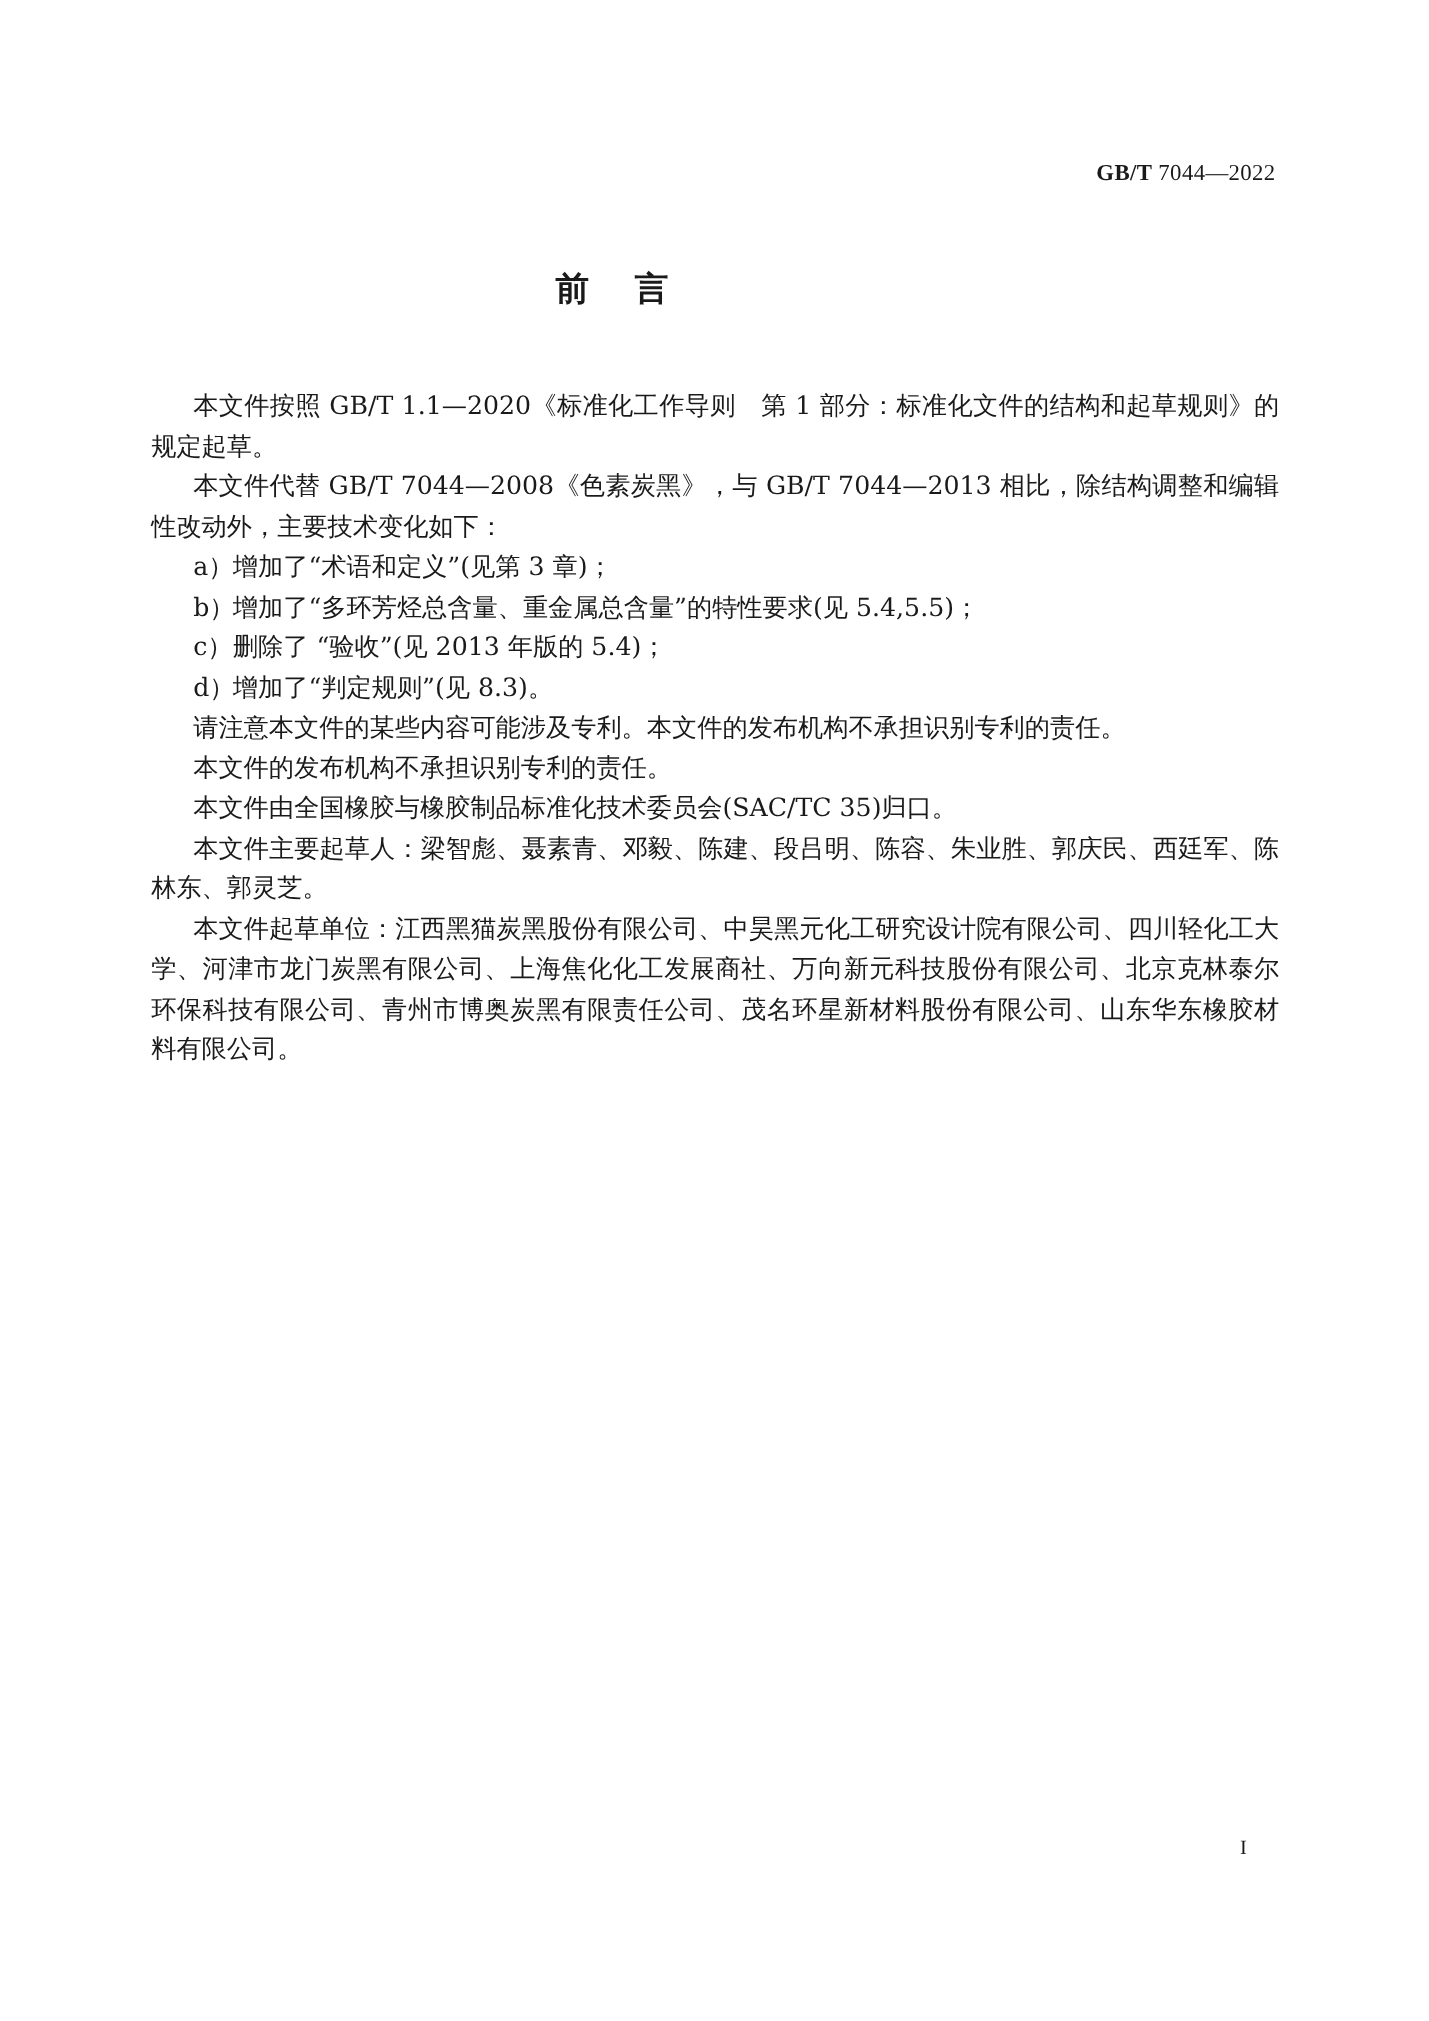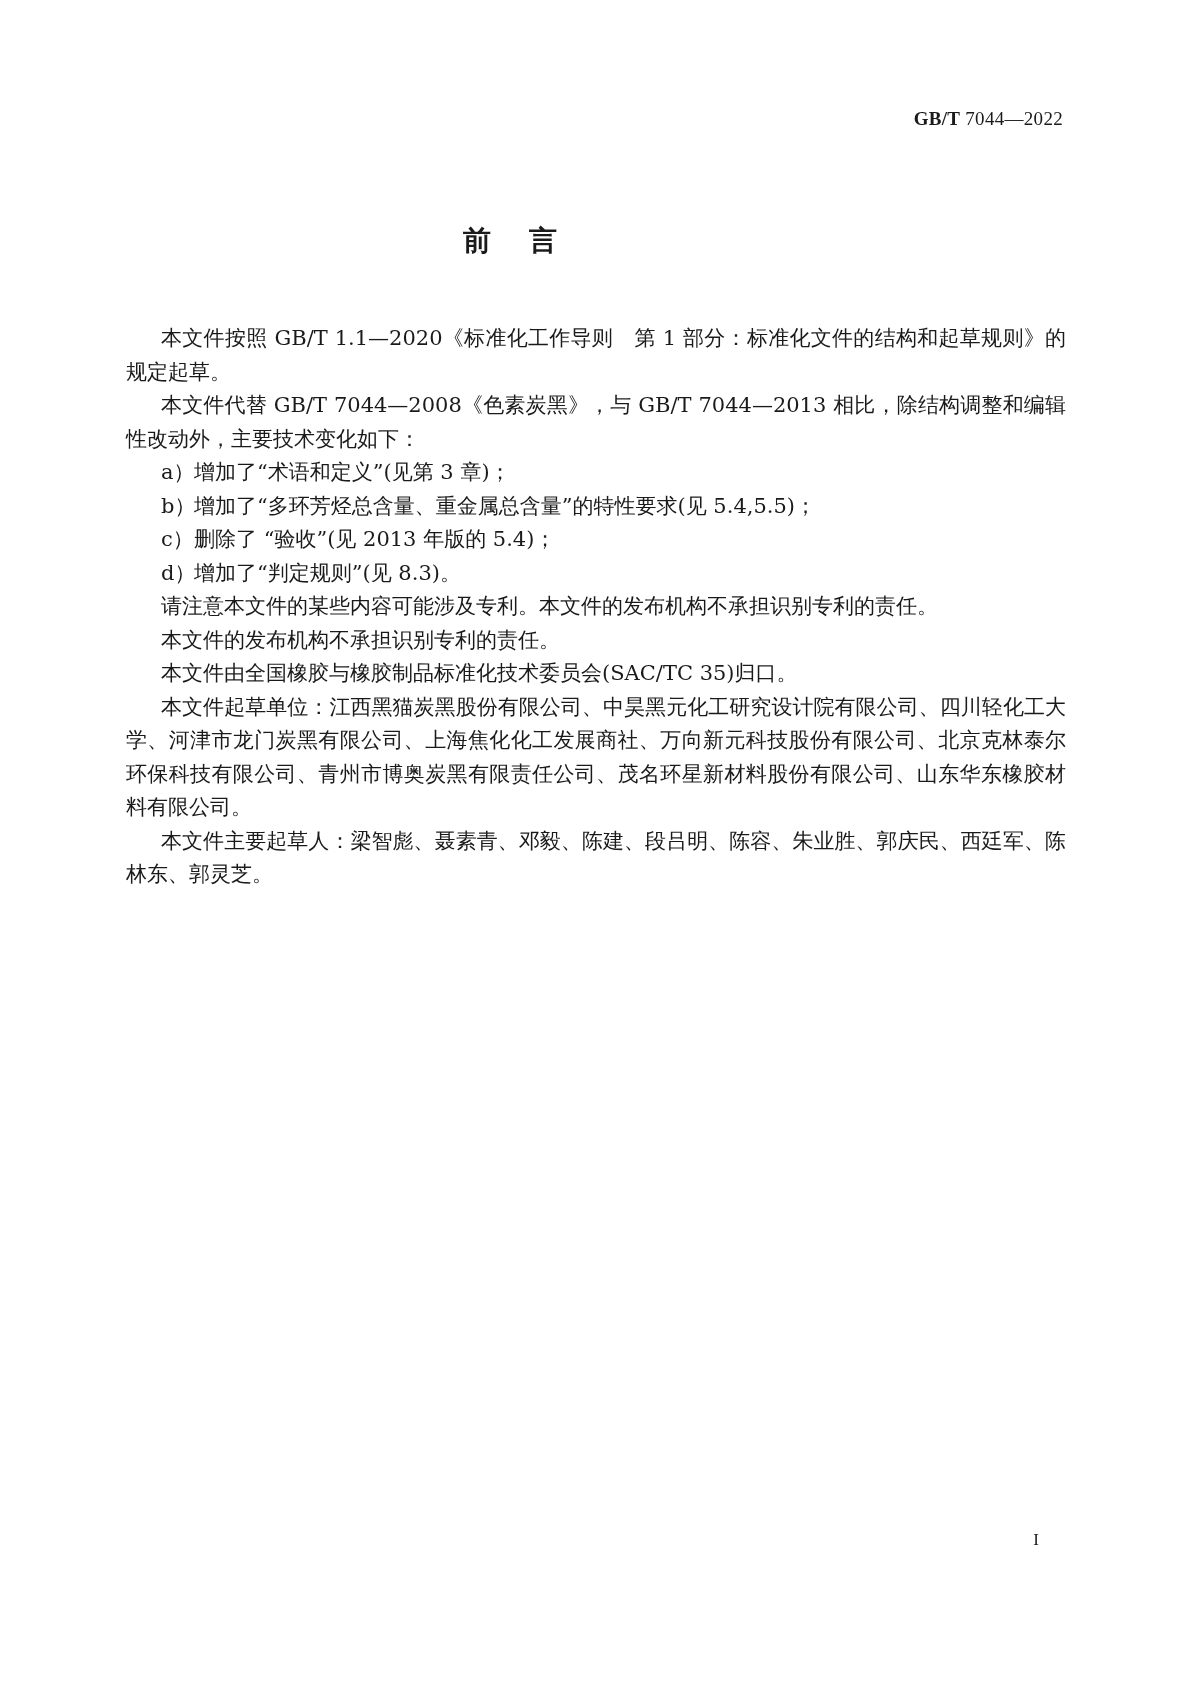--- a/index.html
+++ b/index.html
@@ -10,21 +10,21 @@
     body {
       width: 1191px;
       height: 1684px;
       position: relative;
       overflow: hidden;
       color: #1a1a1a;
       font-family: "DejaVu Serif", "Liberation Serif", serif;
     }
     .header-code {
       position: absolute;
-      top: 108px;
+      top: 134px;
       right: 128px;
       font-family: "Liberation Serif", serif;
       font-size: 19px;
       letter-spacing: 0.3px;
     }
     .header-code .bold {
       font-weight: bold;
     }
     .title {
       position: absolute;
@@ -95,17 +95,17 @@
     <span>删除了 “验收”(见 2013 年版的 5.4)；</span>
   </div>
   <div class="list-item">
     <span class="marker">d）</span>
     <span>增加了“判定规则”(见 8.3)。</span>
   </div>
 
   <p class="para">请注意本文件的某些内容可能涉及专利。本文件的发布机构不承担识别专利的责任。</p>
   <p class="para">本文件的发布机构不承担识别专利的责任。</p>
   <p class="para">本文件由全国橡胶与橡胶制品标准化技术委员会(SAC/TC 35)归口。</p>
+  <p class="para">本文件主要起草人：梁智彪、聂素青、邓毅、陈建、段吕明、陈容、朱业胜、郭庆民、西廷军、陈林东、郭灵芝。</p>
   <p class="para">本文件起草单位：江西黑猫炭黑股份有限公司、中昊黑元化工研究设计院有限公司、四川轻化工大学、河津市龙门炭黑有限公司、上海焦化化工发展商社、万向新元科技股份有限公司、北京克林泰尔环保科技有限公司、青州市博奥炭黑有限责任公司、茂名环星新材料股份有限公司、山东华东橡胶材料有限公司。</p>
-  <p class="para">本文件主要起草人：梁智彪、聂素青、邓毅、陈建、段吕明、陈容、朱业胜、郭庆民、西廷军、陈林东、郭灵芝。</p>
 </div>
 
 <div class="page-number">I</div>
 
 </body></html>

